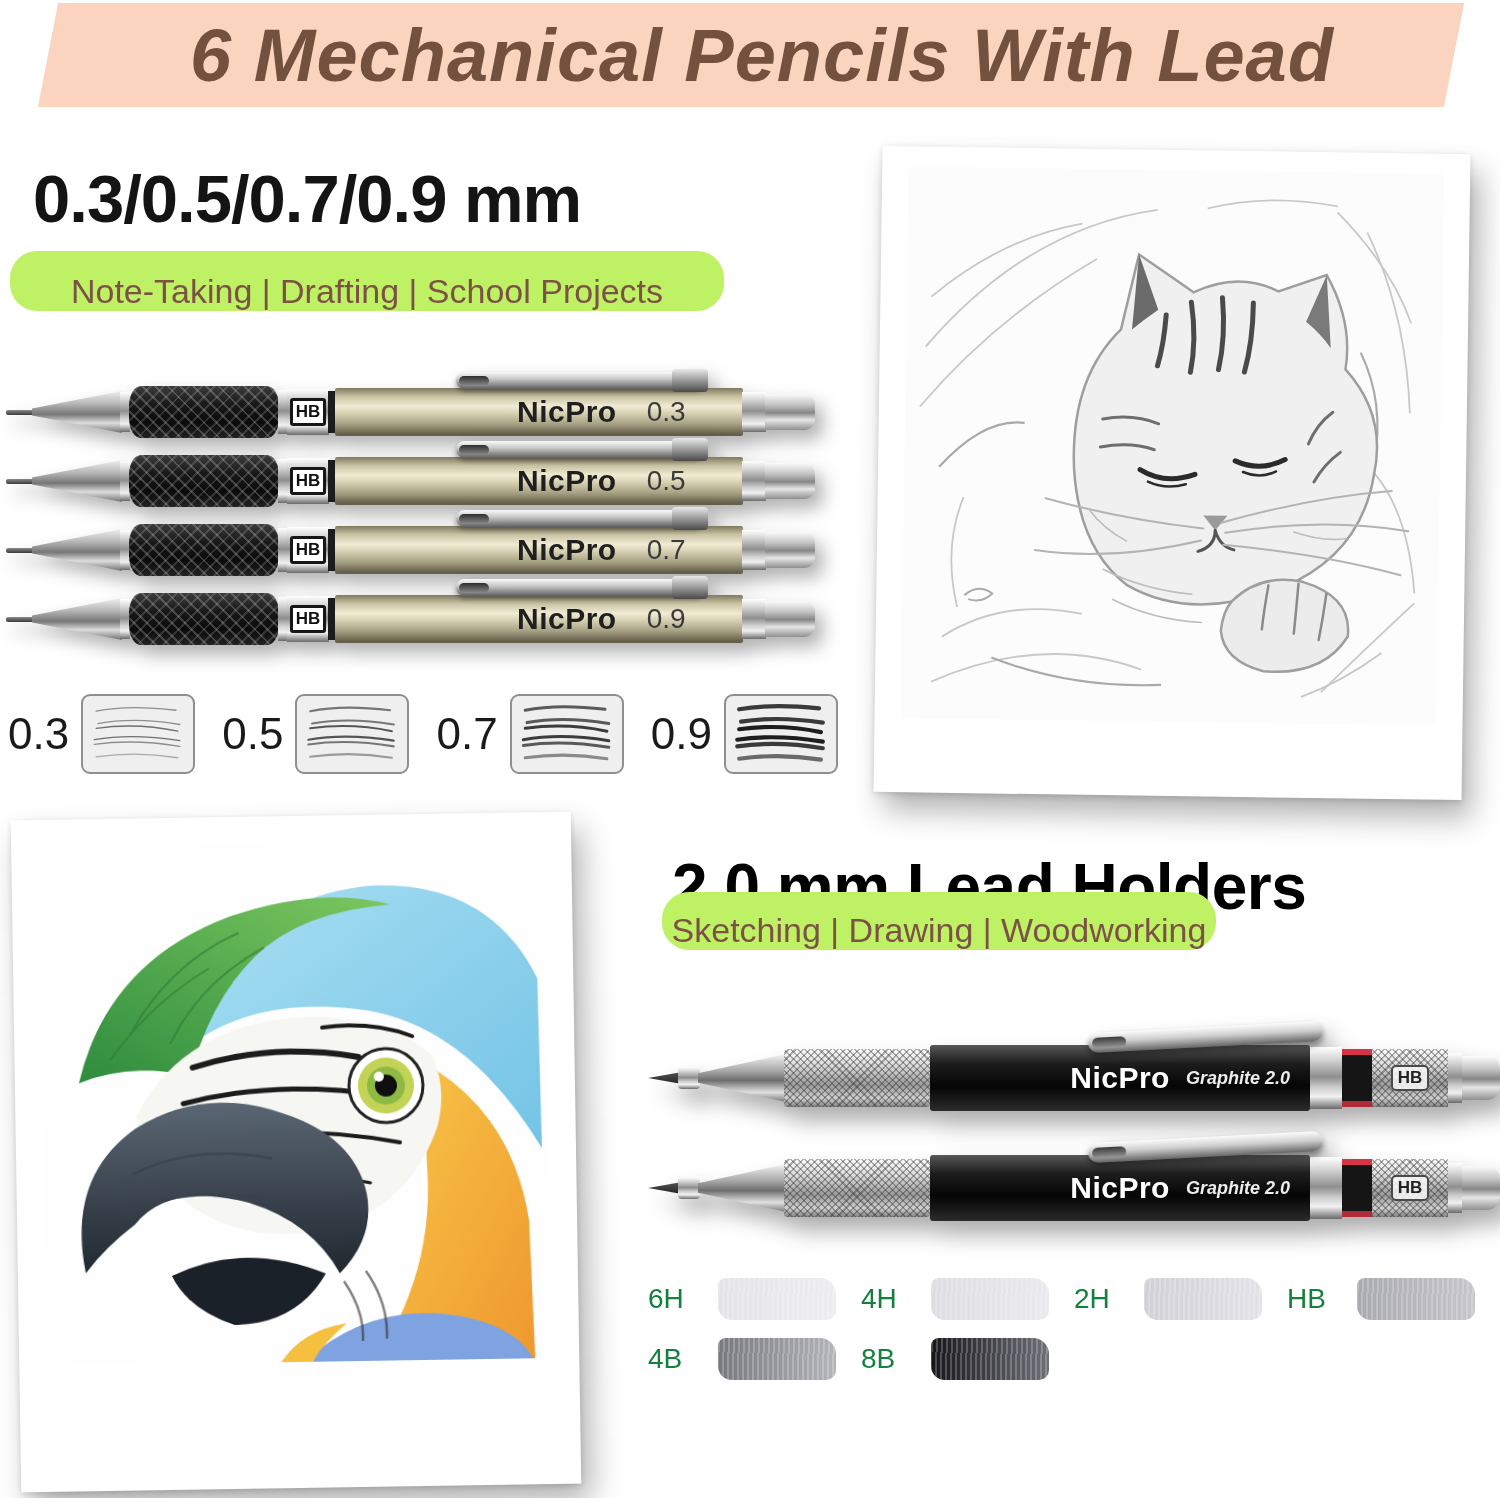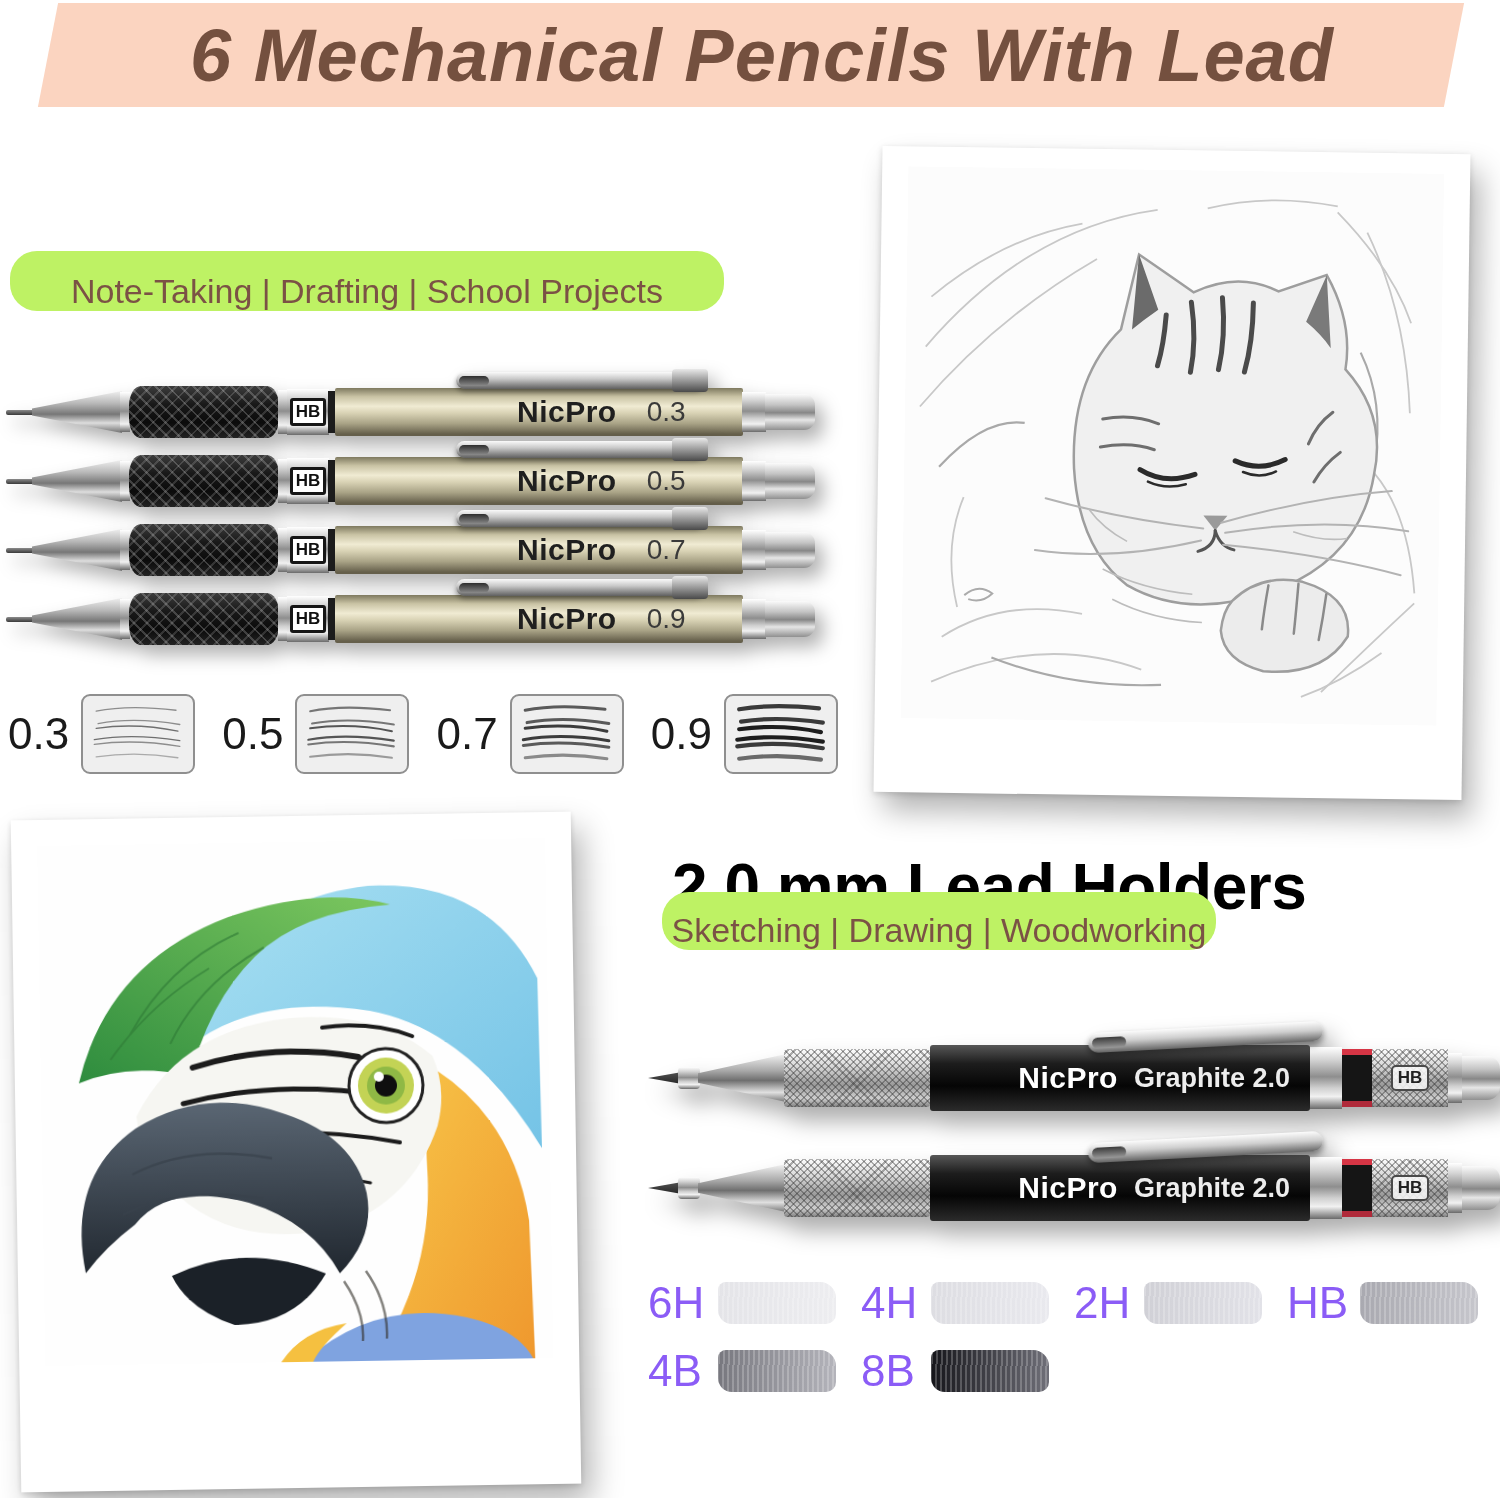--- a/index.html
+++ b/index.html
@@ -94,42 +94,42 @@
     background:linear-gradient(180deg,#f2f2f2 0%,#a8a8a8 35%,#6f6f6f 55%,#e0e0e0 80%,#787878 100%); }
   .knurlS { background:
       repeating-linear-gradient(45deg, rgba(50,50,50,.38) 0 1.5px, transparent 1.5px 5px),
       repeating-linear-gradient(-45deg, rgba(50,50,50,.38) 0 1.5px, transparent 1.5px 5px),
       linear-gradient(180deg,#fdfdfd 0%,#d8d8d8 30%,#9a9a9a 62%,#cfcfcf 85%,#808080 100%); }
   .lh-knurl { left:136px; top:5px; width:146px; height:58px; border-radius:4px; }
   .lh-body { left:282px; top:1px; width:380px; height:66px; border-radius:3px;
     background:linear-gradient(180deg,#575757 0%,#1d1d1d 28%,#050505 62%,#2b2b2b 100%);
     display:flex; align-items:center; justify-content:flex-end; padding-right:20px; gap:16px; }
   .lh-brand { font-size:30px; font-weight:bold; color:#ffffff; letter-spacing:0.5px; }
-  .lh-model { font-size:27px; font-weight:bold; color:#ededed; }
+  .lh-model { font-size:18px; font-weight:bold; color:#ededed;font-style:italic; }
   .lh-ringS { left:662px; top:3px; width:32px; height:62px; }
   .lh-ringR { left:694px; top:5px; width:30px; height:58px;
     background:linear-gradient(180deg,#d63545 0%,#d63545 10%,#151515 10%,#151515 90%,#b02a3a 90%,#b02a3a 100%); }
   .lh-cap { left:724px; top:5px; width:76px; height:58px; display:flex; align-items:center; justify-content:center; }
   .lh-hbbox { width:38px; height:26px; border:2px solid #4a4a4a; border-radius:5px;
     background:rgba(252,252,252,.85); display:flex; align-items:center; justify-content:center;
     font-size:17px; font-weight:bold; color:#222; }
   .lh-ferrule { left:800px; top:9px; width:14px; height:50px; }
   .lh-button { left:814px; top:12px; width:38px; height:44px; border-radius:0 13px 13px 0; }
   .lh-clip { left:440px; top:-17px; width:235px; height:20px; border-radius:12px; z-index:3;
     transform:rotate(-3deg);
     background:linear-gradient(180deg,#fcfcfc 0%,#cfcfcf 45%,#666 100%);
     box-shadow:0 4px 6px rgba(0,0,0,.4); }
   .lh-clip::before { content:""; position:absolute; left:4px; top:5px; width:34px; height:11px;
     border-radius:9px; background:linear-gradient(180deg,#3a3a3a,#9a9a9a); }
 
   
   .grades { position:absolute; left:648px; top:1278px; width:852px; }
   .grow { display:flex; margin-bottom:18px; }
   .gcell { width:213px; display:flex; align-items:center; gap:12px; }
-  .glabel { font-size:44px; color:#8b5cf6; min-width:58px; }
+  .glabel { font-size:28px; color:#15803d; min-width:58px; }
   .gsw { position:relative; width:118px; height:42px; border-radius:8px 16px 10px 14px; overflow:hidden; }
   .gsw::after { content:""; position:absolute; inset:0;
     background:repeating-linear-gradient(92deg, rgba(255,255,255,.22) 0 2px, transparent 2px 5px); }
   .g6h { background:linear-gradient(90deg,#e4e4e8,#ededf0); }
   .g4h { background:linear-gradient(90deg,#dddde2,#e9e9ee); }
   .g2h { background:linear-gradient(90deg,#d0d0d6,#e2e2e8); }
   .ghb { background:linear-gradient(90deg,#a9a9b0,#c6c6cc); }
   .g2b { background:linear-gradient(90deg,#95959c,#c3c3c9); }
   .g4b { background:linear-gradient(90deg,#77777e,#b4b4bb); }
   .g6b { background:linear-gradient(90deg,#434349,#9b9ba2); }
@@ -149,20 +149,21 @@
 </head>
 <body>
 
 <div class="canvas">
 
   <div class="banner">
     <div class="banner-bg"></div>
     <div class="banner-title">6 Mechanical Pencils With Lead</div>
   </div>
 
+  <div class="h1">0.3/0.5/0.7/0.9 mm</div>
   <div class="pill pill1">
     <span>Note-Taking | Drafting | School Projects</span>
   </div>
 
   <div class="pencils">
 
     <div class="mpencil">
       <div class="mp-lead"></div>
       <div class="mp-tip"></div>
       <div class="mp-ring0 metal"></div>

